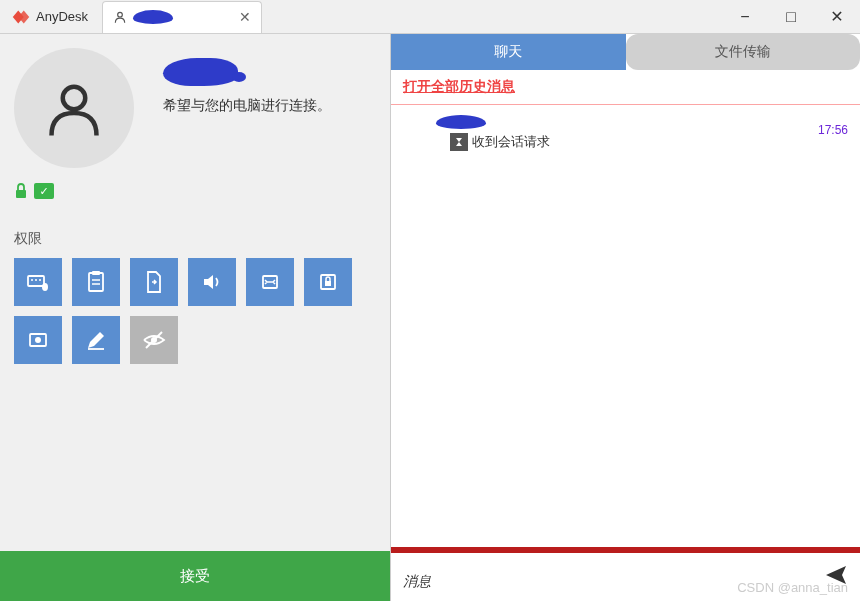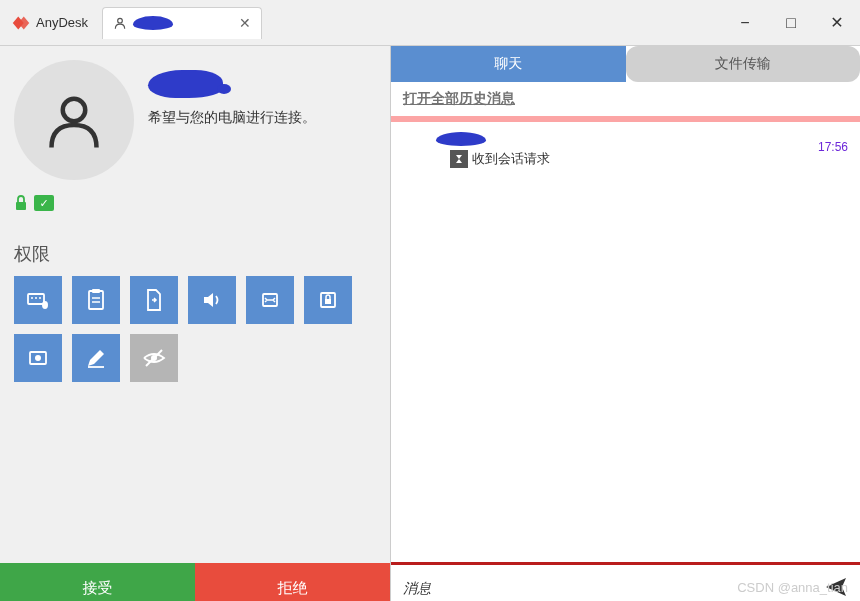--- a/index.html
+++ b/index.html
@@ -1,66 +1,66 @@
 <!DOCTYPE html>
 <html><head>
   <meta charset="utf-8">
   <style>
     * { margin: 0; padding: 0; box-sizing: border-box; font-family: "Microsoft YaHei", Arial, sans-serif; }
     body { width: 860px; height: 601px; background: #f0f0f0; overflow: hidden; position: relative; }
     
-    .titlebar { height: 46px; background: #f0f0f0; display: flex; align-items: center; border-bottom: 1px solid #d0d0d0; }
+    .titlebar { height: 34px; background: #f0f0f0; display: flex; align-items: center; border-bottom: 1px solid #d0d0d0; }
     .logo-wrap { display: flex; align-items: center; gap: 4px; padding: 0 10px; }
     .logo-svg { width: 22px; height: 22px; }
     .app-name { font-size: 13px; color: #333; font-weight: 500; }
     .tab { height: 32px; background: #fff; border: 1px solid #d0d0d0; border-bottom: none; display: flex; align-items: center; padding: 0 10px; gap: 6px; margin-left: 4px; border-radius: 4px 4px 0 0; }
     .tab-user-icon { width: 14px; height: 14px; }
     .tab-blob { width: 40px; height: 14px; background: #2e3bc9; border-radius: 50% 50% 50% 50% / 60% 60% 40% 40%; }
     .tab-close { color: #666; font-size: 14px; cursor: pointer; margin-left: 60px; }
     .spacer { flex: 1; }
     .win-ctrl { width: 46px; height: 34px; display: flex; align-items: center; justify-content: center; color: #333; font-size: 16px; cursor: pointer; }
     
     .main { display: flex; height: 567px; }
     .left { width: 390px; background: #f0f0f0; display: flex; flex-direction: column; padding: 0; }
     .profile-row { display: flex; padding: 14px; gap: 14px; }
     .avatar { width: 120px; height: 120px; background: #e0e0e0; border-radius: 50%; display: flex; align-items: center; justify-content: center; }
     .avatar svg { width: 60px; height: 60px; }
-    .profile-text { flex: 1; padding-top: 10px; }
+    .profile-text { flex: 1; padding-top: 10px; margin-left: 15px; }
     .remote-name-blob { width: 75px; height: 28px; background: #2e3bc9; border-radius: 50% 40% 50% 40% / 60% 50% 40% 50%; margin-bottom: 8px; position: relative; }
     .remote-name-blob::after { content: ""; position: absolute; right: -8px; top: 14px; width: 14px; height: 10px; background: #2e3bc9; border-radius: 50%; }
     .wants-text { font-size: 14px; color: #333; line-height: 1.6; }
     .trust-row { padding: 0 14px 10px; display: flex; gap: 6px; align-items: center; }
     .trust-lock { width: 14px; height: 18px; }
     .trust-badge { width: 20px; height: 16px; background: #3ab54a; border-radius: 2px; display: flex; align-items: center; justify-content: center; color: #fff; font-size: 11px; }
     
-    .perm-title { padding: 20px 14px 10px; font-size: 18px; color: #555; }
+    .perm-title { padding: 20px 14px 10px; font-size: 14px; color: #555; }
     .perm-grid { display: flex; flex-wrap: wrap; gap: 10px; padding: 0 14px; }
     .perm-btn { width: 48px; height: 48px; display: flex; align-items: center; justify-content: center; color: #fff; cursor: pointer; }
     .perm-on { background: #5a8ed0; }
     .perm-off { background: #b5b5b5; }
     .perm-btn svg { width: 24px; height: 24px; fill: #fff; }
     
     .action-row { display: flex; margin-top: auto; }
     .action-btn { flex: 1; height: 50px; display: flex; align-items: center; justify-content: center; color: #fff; font-size: 15px; cursor: pointer; }
     .accept { background: #3fa648; }
     .reject { background: #e84c3d; }
     
     .right { flex: 1; background: #fff; display: flex; flex-direction: column; border-left: 1px solid #ccc; }
     .chat-tabs { display: flex; height: 36px; }
     .chat-tab { flex: 1; display: flex; align-items: center; justify-content: center; font-size: 14px; cursor: pointer; }
     .chat-tab.active { background: #5a8ed0; color: #fff; }
     .chat-tab.inactive { background: #d0d0d0; color: #555; border-radius: 12px; }
-    .history-link { padding: 8px 12px; font-size: 14px; font-weight: bold; color: #737373; text-decoration: underline; border-bottom: 6px solid #fca5a5; cursor: pointer; }
+    .history-link { padding: 8px 12px; font-size: 14px; font-weight: bold; color: #ef4444; text-decoration: underline; border-bottom: 1px solid #fca5a5; cursor: pointer; }
     .chat-body { flex: 1; padding: 10px 12px; position: relative; margin-left: 33px; }
     .msg-blob { width: 50px; height: 14px; background: #2e3bc9; border-radius: 50% 50% 50% 50% / 60% 60% 40% 40%; margin-bottom: 4px; }
     .msg-icon { width: 18px; height: 18px; background: #555; display: inline-flex; align-items: center; justify-content: center; margin-right: 4px; margin-left: 14px; }
     .msg-icon svg { width: 10px; height: 10px; fill: #fff; }
     .msg-text { font-size: 13px; color: #333; display: flex; align-items: center; }
     .msg-time { position: absolute; right: 12px; top: 18px; font-size: 12px; color: #6d28d9; }
-    .input-row { display: flex; align-items: center; padding: 10px 12px; border-top: 3px solid #b91c1c; }
+    .input-row { display: flex; align-items: flex-end; padding: 10px 12px; border-top: 6px solid #b91c1c; }
     .msg-input-label { font-size: 14px; color: #333; font-style: italic; }
     .send-btn { margin-left: auto; cursor: pointer; }
     .send-btn svg { width: 24px; height: 24px; fill: #333; }
     .watermark { position: absolute; right: 12px; bottom: 6px; font-size: 13px; color: #ccc; pointer-events: none; }
   </style>
 </head>
 <body>
 
 <div class="titlebar">
   <div class="logo-wrap">
@@ -166,21 +166,20 @@
           <svg viewBox="0 0 24 24">
             <path d="M2 12 Q12 4 22 12 Q12 20 2 12" fill="none" stroke="#fff" stroke-width="1.8"></path>
             <circle cx="12" cy="12" r="3" fill="#fff"></circle>
             <line x1="4" y1="20" x2="20" y2="4" stroke="#fff" stroke-width="2"></line>
           </svg>
         </div>
     </div>
 
     <div class="action-row">
       <div class="action-btn accept">接受</div>
-      <div class="action-btn reject">拒绝</div>
     </div>
   </div>
 
   <div class="right">
     <div class="chat-tabs">
       <div class="chat-tab active">聊天</div>
       <div class="chat-tab inactive">文件传输</div>
     </div>
     <div class="history-link">打开全部历史消息</div>
     <div class="chat-body">

